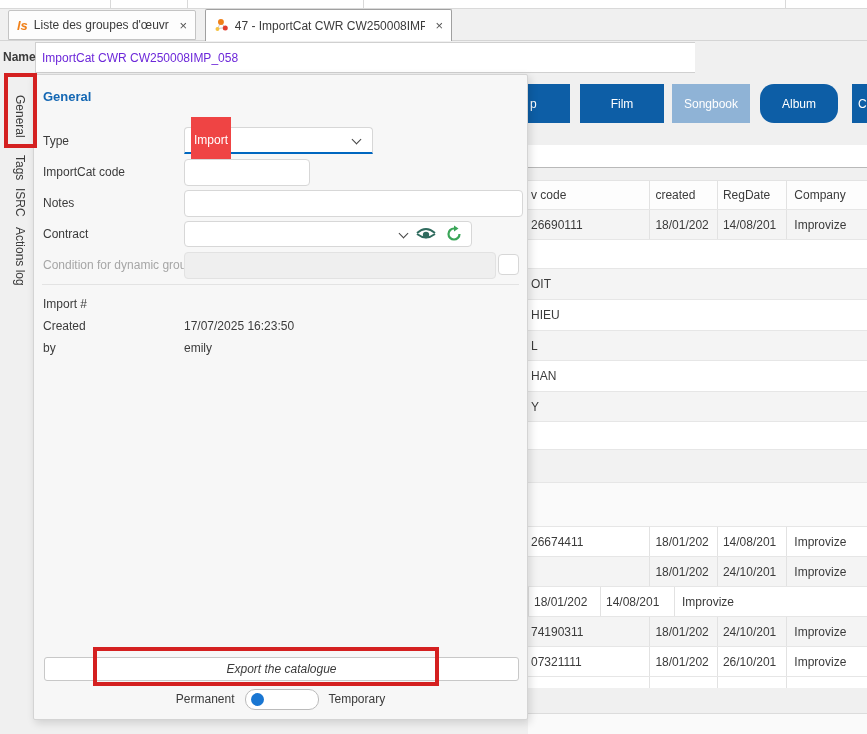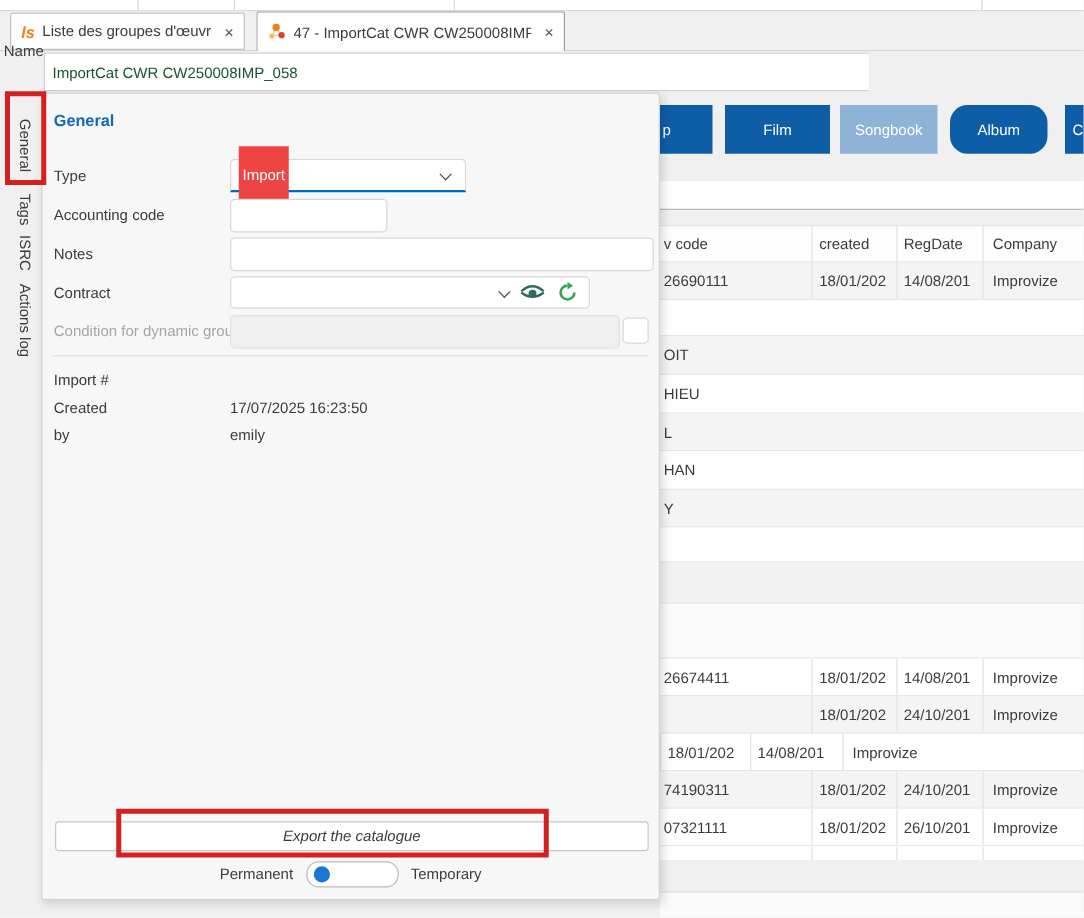--- a/index.html
+++ b/index.html
@@ -20,21 +20,21 @@
        border-radius:2px 2px 0 0;padding:0 8px;z-index:2;}
   .tab.active{background:#fff;border-color:#a0a0a0;border-bottom:none;z-index:3;}
   .tab-label{white-space:nowrap;overflow:hidden;}
   .close-x{color:#555;font-size:13px;margin-left:4px;cursor:pointer;}
   .logo-ls{color:#f08019;font-weight:bold;font-style:italic;font-size:13px;}
   .tabbar-line{left:0;top:40px;width:867px;height:1px;background:#d5d5d5;z-index:1;}
 
   
   .name-row{left:0;top:41px;width:867px;height:33px;background:#f0f0f0;z-index:2;}
   .name-input{left:35px;top:42px;width:660px;height:31px;background:#fff;border:1px solid #d0d0d0;
-              border-right:none;padding:0 6px;font:12px "Liberation Sans",sans-serif;color:#14532d;}
+              border-right:none;padding:0 6px;font:12px "Liberation Sans",sans-serif;color:#6d28d9;}
 
   
   .btn-blue{height:39px;color:#fff;display:flex;align-items:center;justify-content:center;
             background:#0d5ea6;z-index:1;font-size:12px;}
   .btn-blue.light{background:#8fb3d6;}
   .btn-blue.clipped{justify-content:flex-start;padding-left:6px;}
   .band{left:528px;top:145px;width:339px;height:23px;background:#fff;border-bottom:1px solid #b9b9b9;z-index:1;}
 
   .trow{left:528px;width:339px;height:30px;display:flex;align-items:center;z-index:1;
         border-bottom:1px solid #e6e6e6;background:#fff;overflow:hidden;}
@@ -99,21 +99,21 @@
     <line x1="4" y1="12" x2="13" y2="11" stroke="#c9c9c9" stroke-width="1"></line>
     <circle cx="8" cy="4.5" r="3.4" fill="#f08019"></circle>
     <circle cx="4" cy="12.5" r="2.3" fill="#f5c242"></circle>
     <circle cx="13" cy="11.5" r="2.9" fill="#e23d2e"></circle>
   </svg>
   <span class="tab-label">47 - ImportCat CWR CW250008IMP_058</span>
   <span class="close-x">×</span>
 </div>
 
 <div class="abs name-row"></div>
-<div class="abs" style="left:3px;top:34px;z-index:3;">Name</div>
+<div class="abs" style="left:3px;top:50px;z-index:3;font-weight:bold;">Name</div>
 <input class="abs name-input" style="z-index: 2;" value="ImportCat CWR CW250008IMP_058">
 
 <div class="abs btn-blue clipped" style="left:524px;top:84px;width:46px;">
   <span>p</span>
 </div>
 <div class="abs btn-blue" style="left:580px;top:84px;width:84px;">
   <span>Film</span>
 </div>
 <div class="abs btn-blue light" style="left:672px;top:84px;width:78px;">
   <span>Songbook</span>
@@ -207,21 +207,21 @@
 
 <div class="abs panel">
   <div class="ttl">General</div>
 
   <div class="flabel" style="top:59px;">Type</div>
   <div class="inputbox dropdown" style="left:150px;top:52px;width:175px;height:24px;border-bottom:2px solid #0067c0;border-radius:4px 4px 0 0;">
     <span class="sel">Import</span>
     <span class="chev" style="right:10px;top:7px;"></span>
   </div>
 
-  <div class="flabel" style="top:90px;">Accounting code</div>
+  <div class="flabel" style="top:90px;">ImportCat code</div>
   <input class="inputbox" style="left: 150px; top: 84px; width: 120px; height: 23px;" value="">
 
   <div class="flabel" style="top:121px;">Notes</div>
   <input class="inputbox" style="left: 150px; top: 115px; width: 333px; height: 23px;" value="">
 
   <div class="flabel" style="top:152px;">Contract</div>
   <div class="inputbox dropdown" style="left:150px;top:146px;width:274px;height:24px;">
     <span></span>
     <span class="chev" style="right:62px;top:7px;"></span>
     <svg style="position:absolute;right:34px;top:4px;" width="22" height="16" viewBox="0 0 22 16">

